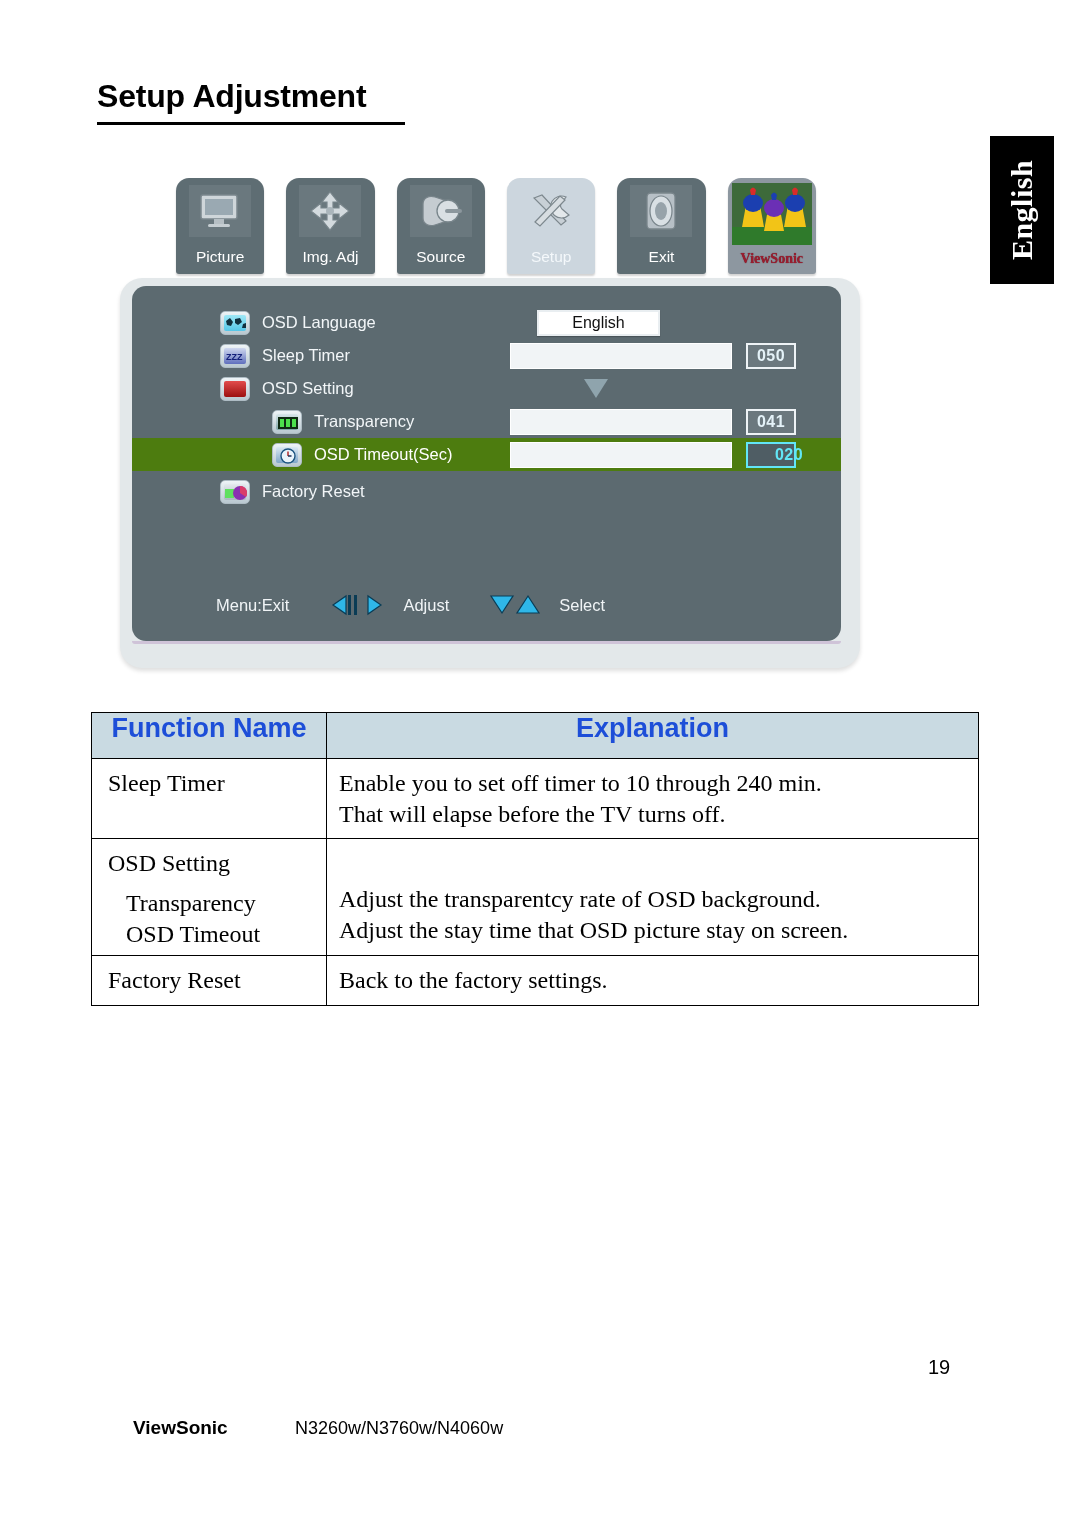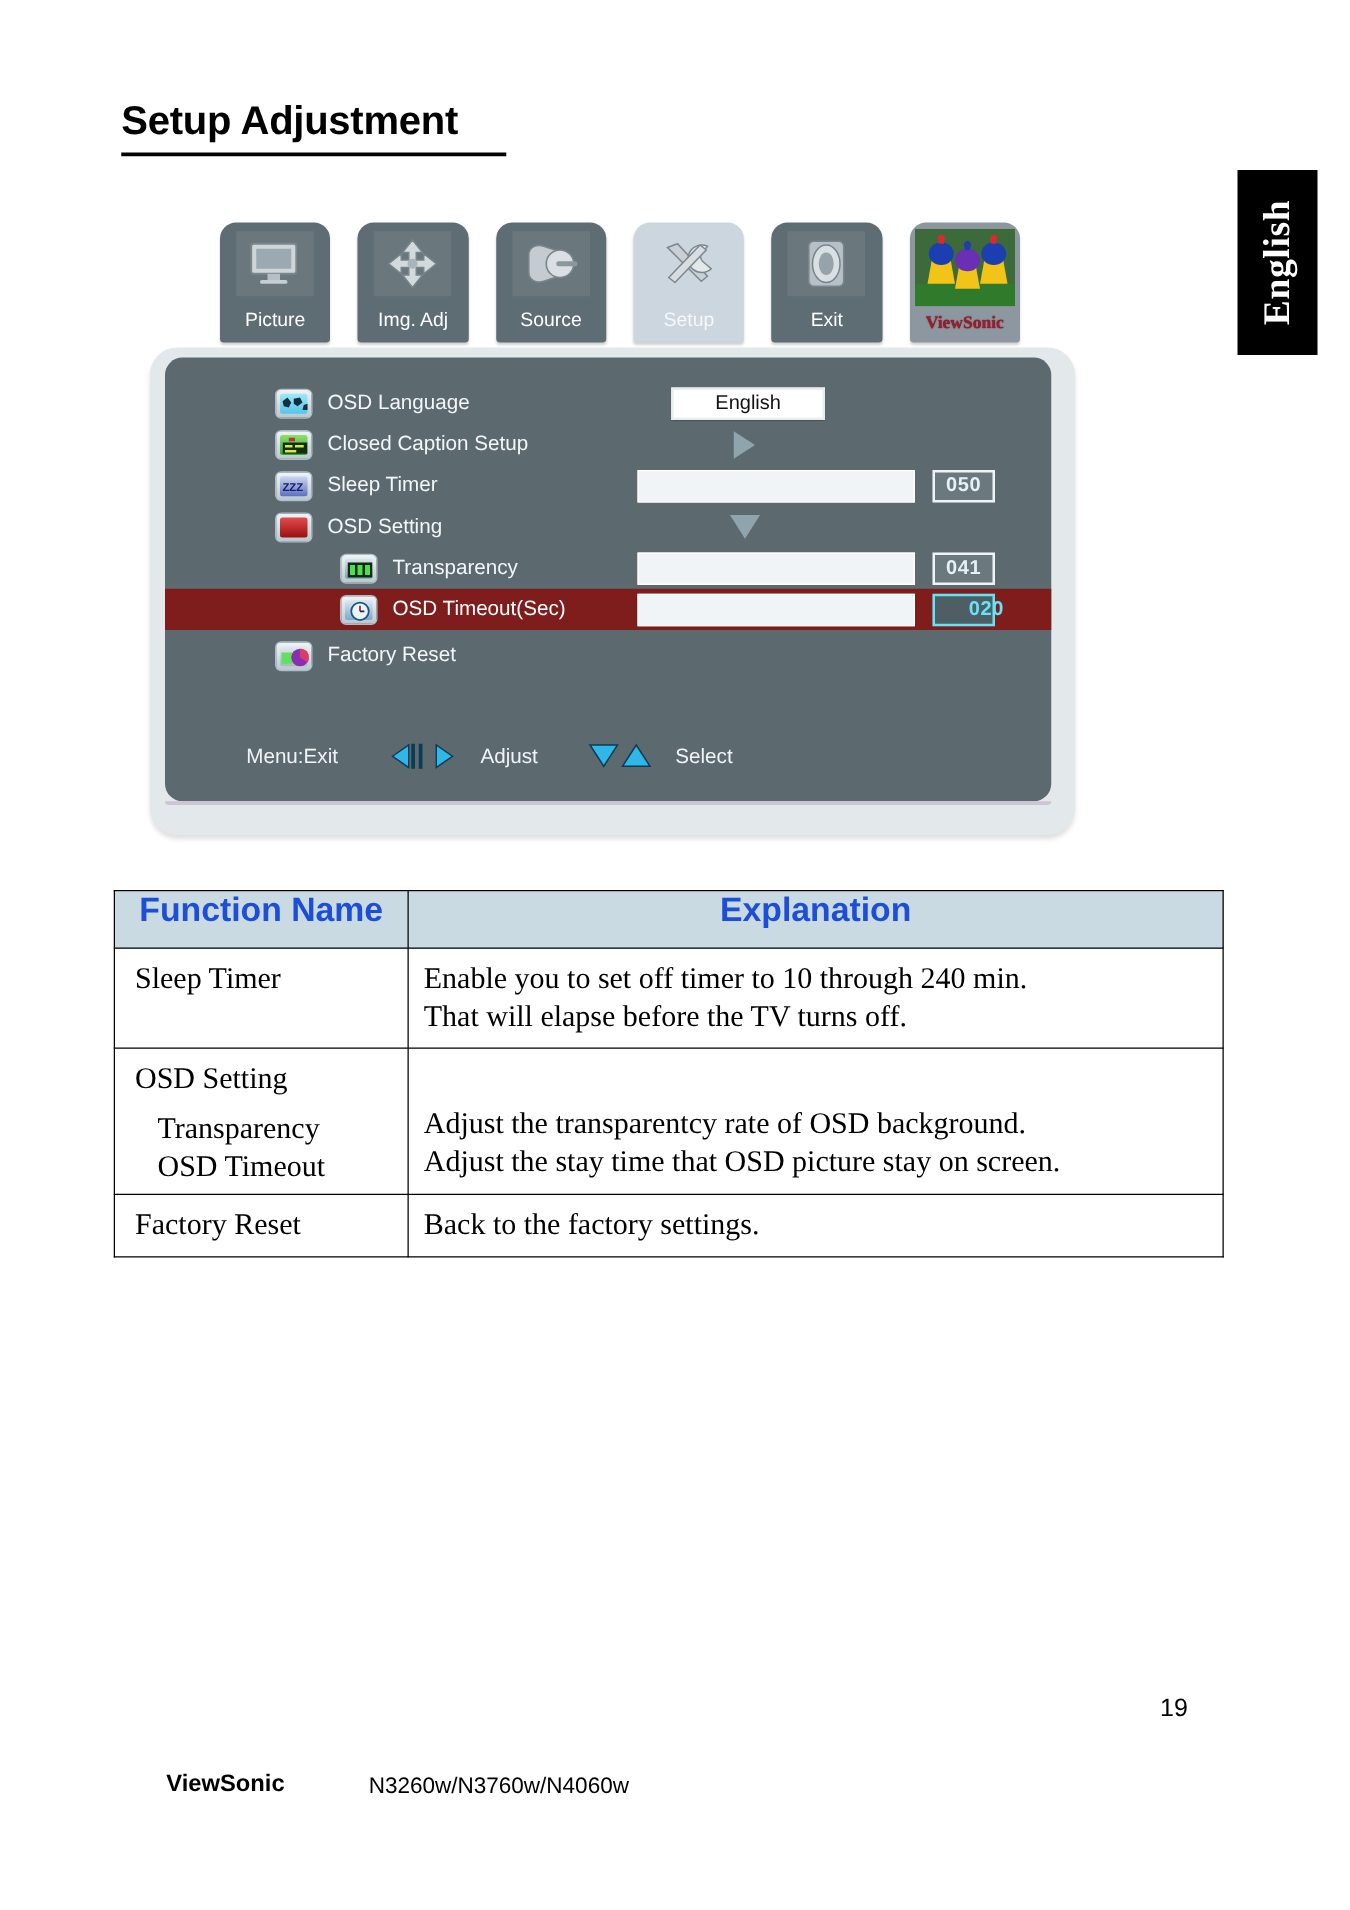--- a/index.html
+++ b/index.html
@@ -166,21 +166,21 @@
     top: 20px;
     width: 709px;
   }
   .osd-row {
     position: relative;
     height: 33px;
     display: flex;
     align-items: center;
   }
   .osd-row.highlight {
-    background: #7f1d1d;
+    background: #4d7c0f;
   }
   .osd-row .row-icon {
     position: absolute;
     width: 30px;
     height: 24px;
     border-radius: 5px;
     border: 1px solid #aebcc4;
     background: linear-gradient(#eef4f7, #b9c8d0);
     box-sizing: border-box;
     overflow: hidden;
@@ -491,34 +491,20 @@
           <span class="row-icon">
             <span class="glyph" style="background:linear-gradient(#9fe8f6,#55c6e8);"></span>
             <svg style="position:absolute;left:4px;top:4px;" width="22" height="16" viewBox="0 0 22 16">
               <path d="M1 5 L5 2 L8 6 L6 10 L2 9 Z M10 3 L15 2 L17 6 L13 9 L10 7 Z M18 8 L21 7 L21 12 L17 12 Z" fill="#11303f"></path>
             </svg>
           </span>
           <span class="row-label">OSD Language</span>
           <span class="value-box">English</span>
         </div>
 
-        <div class="osd-row lvl1">
-          <span class="row-icon">
-            <span class="glyph" style="background:linear-gradient(#8ee06a,#3aa62c);"></span>
-            <svg style="position:absolute;left:5px;top:5px;" width="20" height="14" viewBox="0 0 20 14">
-              <rect x="0" y="4" width="20" height="9" fill="#10300c"></rect>
-              <rect x="2" y="6" width="6" height="2" fill="#d6ea3a"></rect>
-              <rect x="10" y="6" width="7" height="2" fill="#d6ea3a"></rect>
-              <rect x="2" y="10" width="9" height="2" fill="#d6ea3a"></rect>
-              <rect x="5" y="0" width="5" height="3" fill="#b93636"></rect>
-            </svg>
-          </span>
-          <span class="row-label">Closed Caption Setup</span>
-          <span class="tri tri-right"></span>
-        </div>
 
         <div class="osd-row lvl1">
           <span class="row-icon">
             <span class="glyph" style="background:linear-gradient(#cfd8ef,#5f6fbd);"></span>
             <svg style="position:absolute;left:5px;top:6px;" width="20" height="12" viewBox="0 0 20 12">
               <text x="0" y="9" font-family="Liberation Sans, sans-serif" font-size="9" font-weight="bold" fill="#14207a">ZZZ</text>
             </svg>
           </span>
           <span class="row-label">Sleep Timer</span>
           <span class="slider">
@@ -582,21 +568,21 @@
               <circle cx="15" cy="8" r="7" fill="#8a2fb0"></circle>
               <path d="M15 1 a7 7 0 0 1 6 11 l-6 -4 Z" fill="#d93c6a"></path>
             </svg>
           </span>
           <span class="row-label">Factory Reset</span>
         </div>
 
       </div>
 
       <div class="osd-hints">
-        <span class="hint-text" style="margin-left:65px;">Menu:Exit</span>
+        <span class="hint-text" style="margin-left:84px;">Menu:Exit</span>
         <span class="hint-lr" style="margin-left:42px;">
           <svg width="52" height="28" viewBox="0 0 52 28">
             <path d="M2 14 L15 5 L15 23 Z" fill="#2fb7e8" stroke="#0a3c55" stroke-width="1.2"></path>
             <rect x="17" y="4" width="3" height="20" fill="#0a3c55"></rect>
             <rect x="23" y="4" width="3" height="20" fill="#0a3c55"></rect>
             <path d="M50 14 L37 5 L37 23 Z" fill="#2fb7e8" stroke="#0a3c55" stroke-width="1.2"></path>
           </svg>
         </span>
         <span class="hint-text" style="margin-left:20px;">Adjust</span>
         <span class="hint-ud" style="margin-left:40px;">

